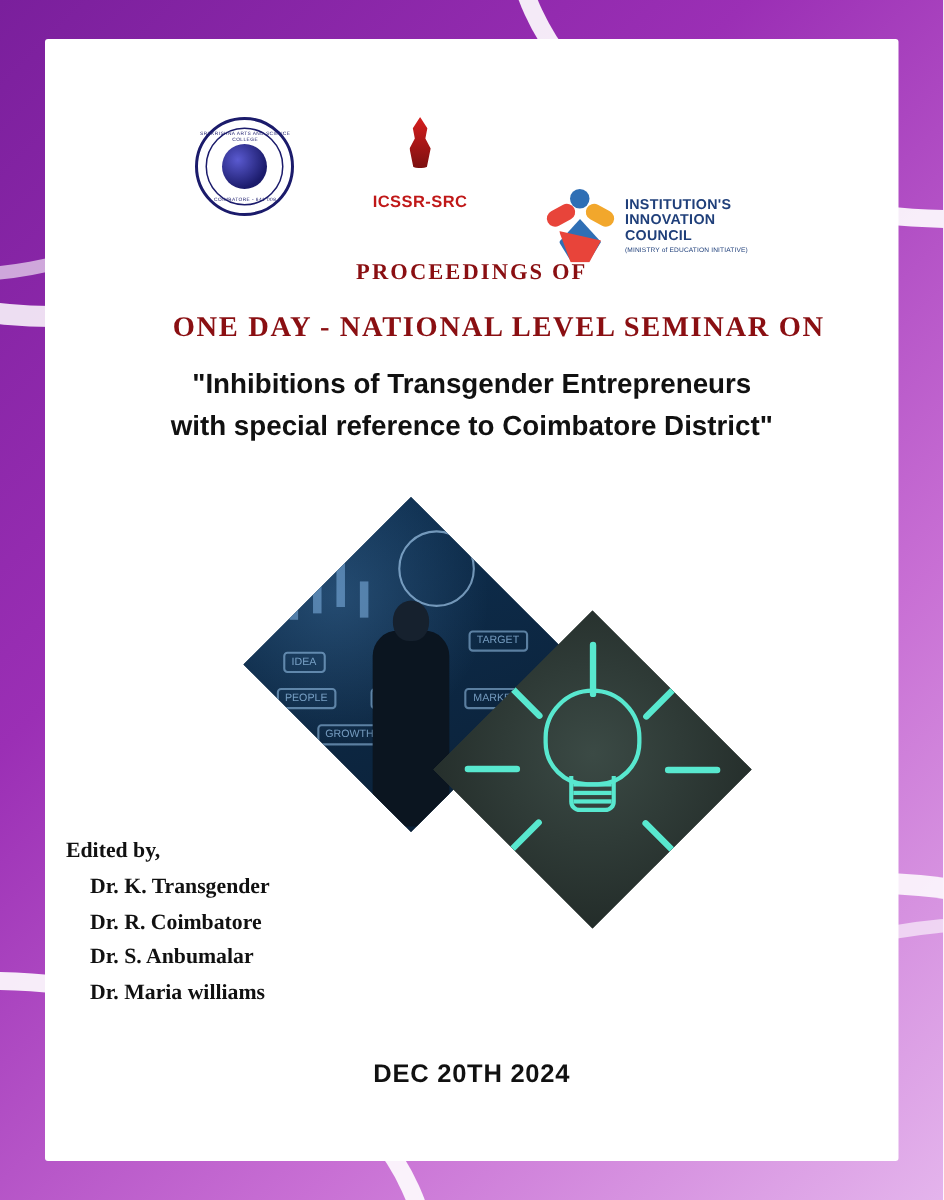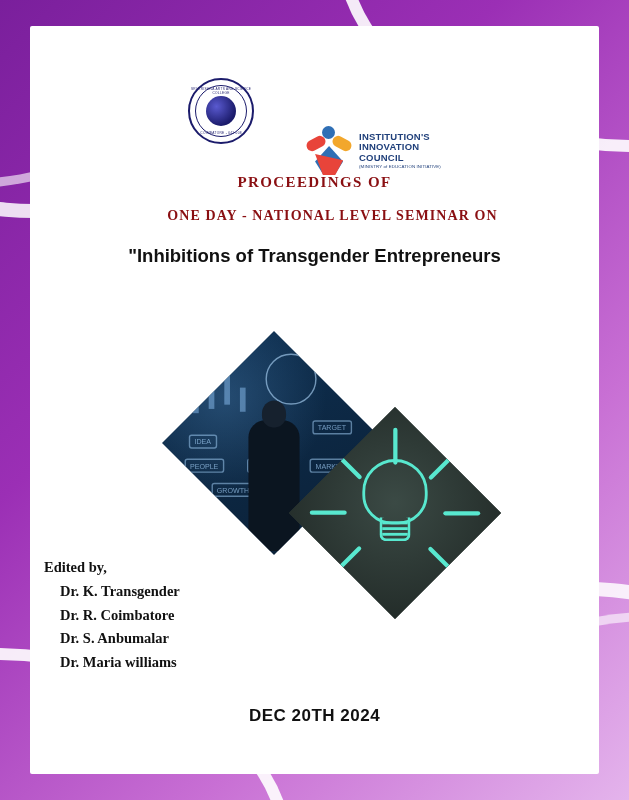--- a/index.html
+++ b/index.html
@@ -267,21 +267,21 @@
     letter-spacing: 1.4px;
   }
   .seminar-line {
     position: absolute;
     top: 182px;
     left: 0; right: 0;
     text-align: center;
     color: #8a0f12;
     font-family: "Liberation Serif", serif;
     font-weight: bold;
-    font-size: 14px;
+    font-size: 19px;
     letter-spacing: 1.1px;
     margin-left: 36px;
   }
   .main-title {
     position: absolute;
     top: 216px;
     left: 20px; right: 20px;
     text-align: center;
     color: #111111;
     font-family: "Liberation Sans", sans-serif;
@@ -467,20 +467,26 @@
     <div class="logos">
 
       <div class="logo-block">
         <div class="seal">
           <div class="seal-top-text">SRI KRISHNA ARTS AND SCIENCE COLLEGE</div>
           <div class="seal-core"></div>
           <div class="seal-bottom-text">COIMBATORE - 641 008</div>
         </div>
       </div>
 
+      <div class="logo-block">
+        <div class="icssr-mark">
+          <div class="flame"></div>
+        </div>
+        <div class="icssr-label">ICSSR-SRC</div>
+      </div>
 
       <div class="logo-block">
         <div class="iic-wrap">
           <div class="iic-figure">
             <div class="iic-arm-left"></div>
             <div class="iic-arm-right"></div>
             <div class="iic-head"></div>
             <div class="iic-body"></div>
             <div class="iic-body-red"></div>
           </div>
@@ -491,20 +497,21 @@
             <div class="l4">(MINISTRY of EDUCATION INITIATIVE)</div>
           </div>
         </div>
       </div>
     </div>
 
     <div class="proceedings">PROCEEDINGS OF</div>
     <div class="seminar-line">ONE DAY - NATIONAL LEVEL SEMINAR ON</div>
     <div class="main-title">
       <div>"Inhibitions of Transgender Entrepreneurs</div>
+      <div>with special reference to Coimbatore District"</div>
     </div>
 
     <div class="art">
 
       <div class="diamond d1">
         <div class="d1-inner">
           <div class="bulb-ring"></div>
           <div class="sketch" style="left:12%; top:46%;">IDEA</div>
           <div class="sketch" style="left:40%; top:46%;">PLAN</div>
           <div class="sketch" style="left:67%; top:40%;">TARGET</div>

